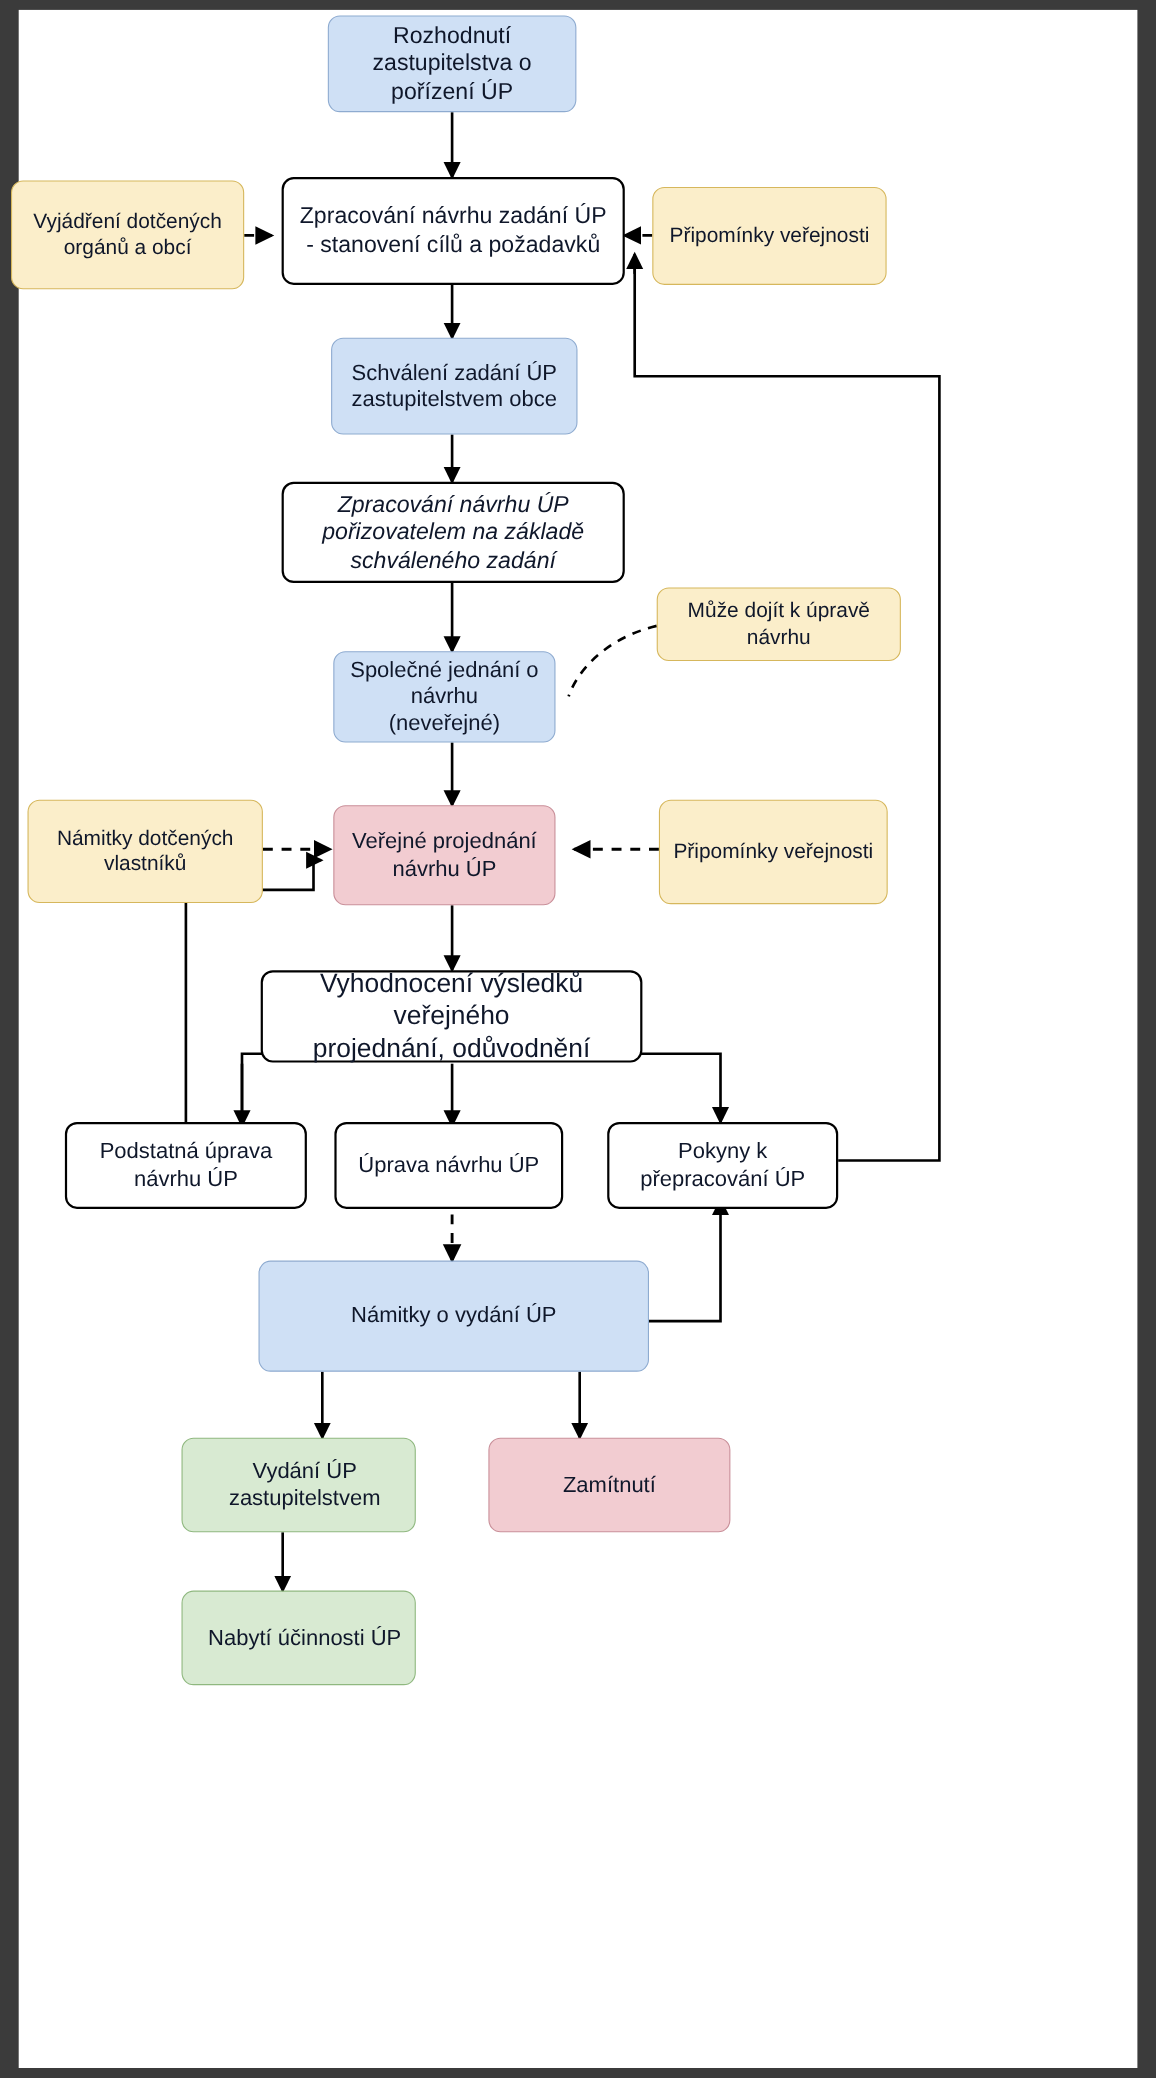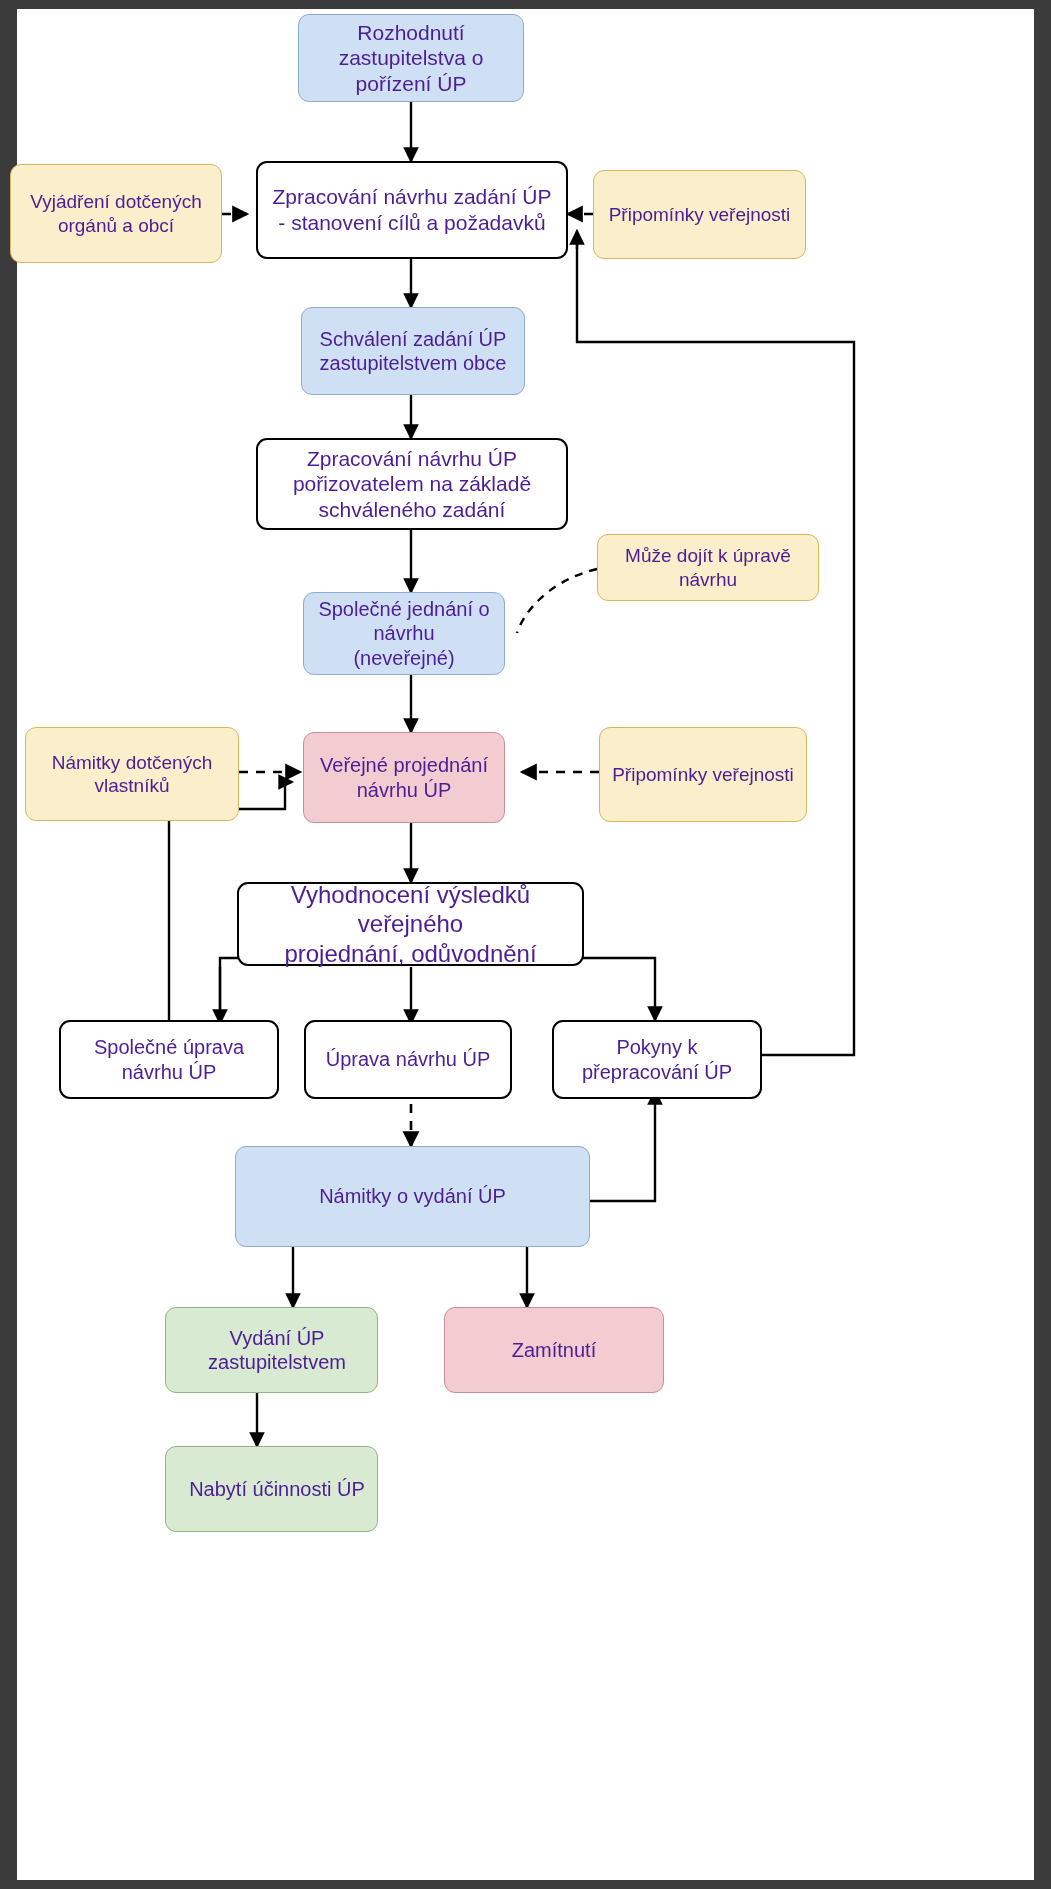--- a/index.html
+++ b/index.html
@@ -16,21 +16,21 @@
     width:1017px;height:1871px;
     background:#ffffff;
   }
   .node{
     position:absolute;
     box-sizing:border-box;
     display:flex;align-items:center;justify-content:center;
     text-align:center;
     border-radius:11px;
     line-height:1.22;
-    color:#4c1d95;
+    color:#0f172a;
     padding:2px 6px;
     white-space:pre-line;
   }
   .n-white{background:#ffffff;border:2.2px solid #000000;}
   .n-blue{background:#cfe0f5;border:1.6px solid #8eabd0;}
   .n-yellow{background:#fbeeca;border:1.6px solid #d6b75c;}
   .n-red{background:#f2ccd1;border:1.6px solid #c98f99;}
   .n-green{background:#d8ead2;border:1.6px solid #8fb87f;padding-left:17px;}
   svg.edges{position:absolute;left:0;top:0;width:1017px;height:1871px;pointer-events:none;overflow:visible;}
   .solid{fill:none;stroke:#000;stroke-width:2.4px;}
@@ -105,21 +105,21 @@
 - stanovení cílů a požadavků</div>
 
     <div class="node n-yellow" style="left:-7px;top:155px;width:212px;height:99px;font-size:19px;">Vyjádření dotčených
 orgánů a obcí</div>
 
     <div class="node n-yellow" style="left:576px;top:161px;width:213px;height:89px;font-size:19px;">Připomínky veřejnosti</div>
 
     <div class="node n-blue" style="left:284px;top:298px;width:224px;height:88px;font-size:20px;">Schválení zadání ÚP
 zastupitelstvem obce</div>
 
-    <div class="node n-white" style="left:239px;top:429px;width:312px;height:92px;font-size:21px;">Zpracování návrhu ÚP
+    <div class="node n-white" style="left:239px;top:429px;width:312px;height:92px;font-size:21px;font-style:italic;">Zpracování návrhu ÚP
 pořizovatelem na základě
 schváleného zadání</div>
 
     <div class="node n-blue" style="left:286px;top:583px;width:202px;height:83px;font-size:20px;">Společné jednání o
 návrhu
 (neveřejné)</div>
 
     <div class="node n-yellow" style="left:580px;top:525px;width:222px;height:67px;font-size:19px;">Může dojít k úpravě
 návrhu</div>
 
@@ -127,21 +127,21 @@
 vlastníků</div>
 
     <div class="node n-red" style="left:286px;top:723px;width:202px;height:91px;font-size:20px;">Veřejné projednání
 návrhu ÚP</div>
 
     <div class="node n-yellow" style="left:582px;top:718px;width:208px;height:95px;font-size:19px;">Připomínky veřejnosti</div>
 
     <div class="node n-white" style="left:220px;top:873px;width:347px;height:84px;font-size:24px;">Vyhodnocení výsledků veřejného
 projednání, odůvodnění</div>
 
-    <div class="node n-white" style="left:42px;top:1011px;width:220px;height:79px;font-size:20px;">Společné úprava
+    <div class="node n-white" style="left:42px;top:1011px;width:220px;height:79px;font-size:20px;">Podstatná úprava
 návrhu ÚP</div>
 
     <div class="node n-white" style="left:287px;top:1011px;width:208px;height:79px;font-size:20px;">Úprava návrhu ÚP</div>
 
     <div class="node n-white" style="left:535px;top:1011px;width:210px;height:79px;font-size:20px;">Pokyny k
 přepracování ÚP</div>
 
     <div class="node n-blue" style="left:218px;top:1137px;width:355px;height:101px;font-size:20px;">Námitky o vydání ÚP</div>
 
     <div class="node n-green" style="left:148px;top:1298px;width:213px;height:86px;font-size:20px;">Vydání ÚP

